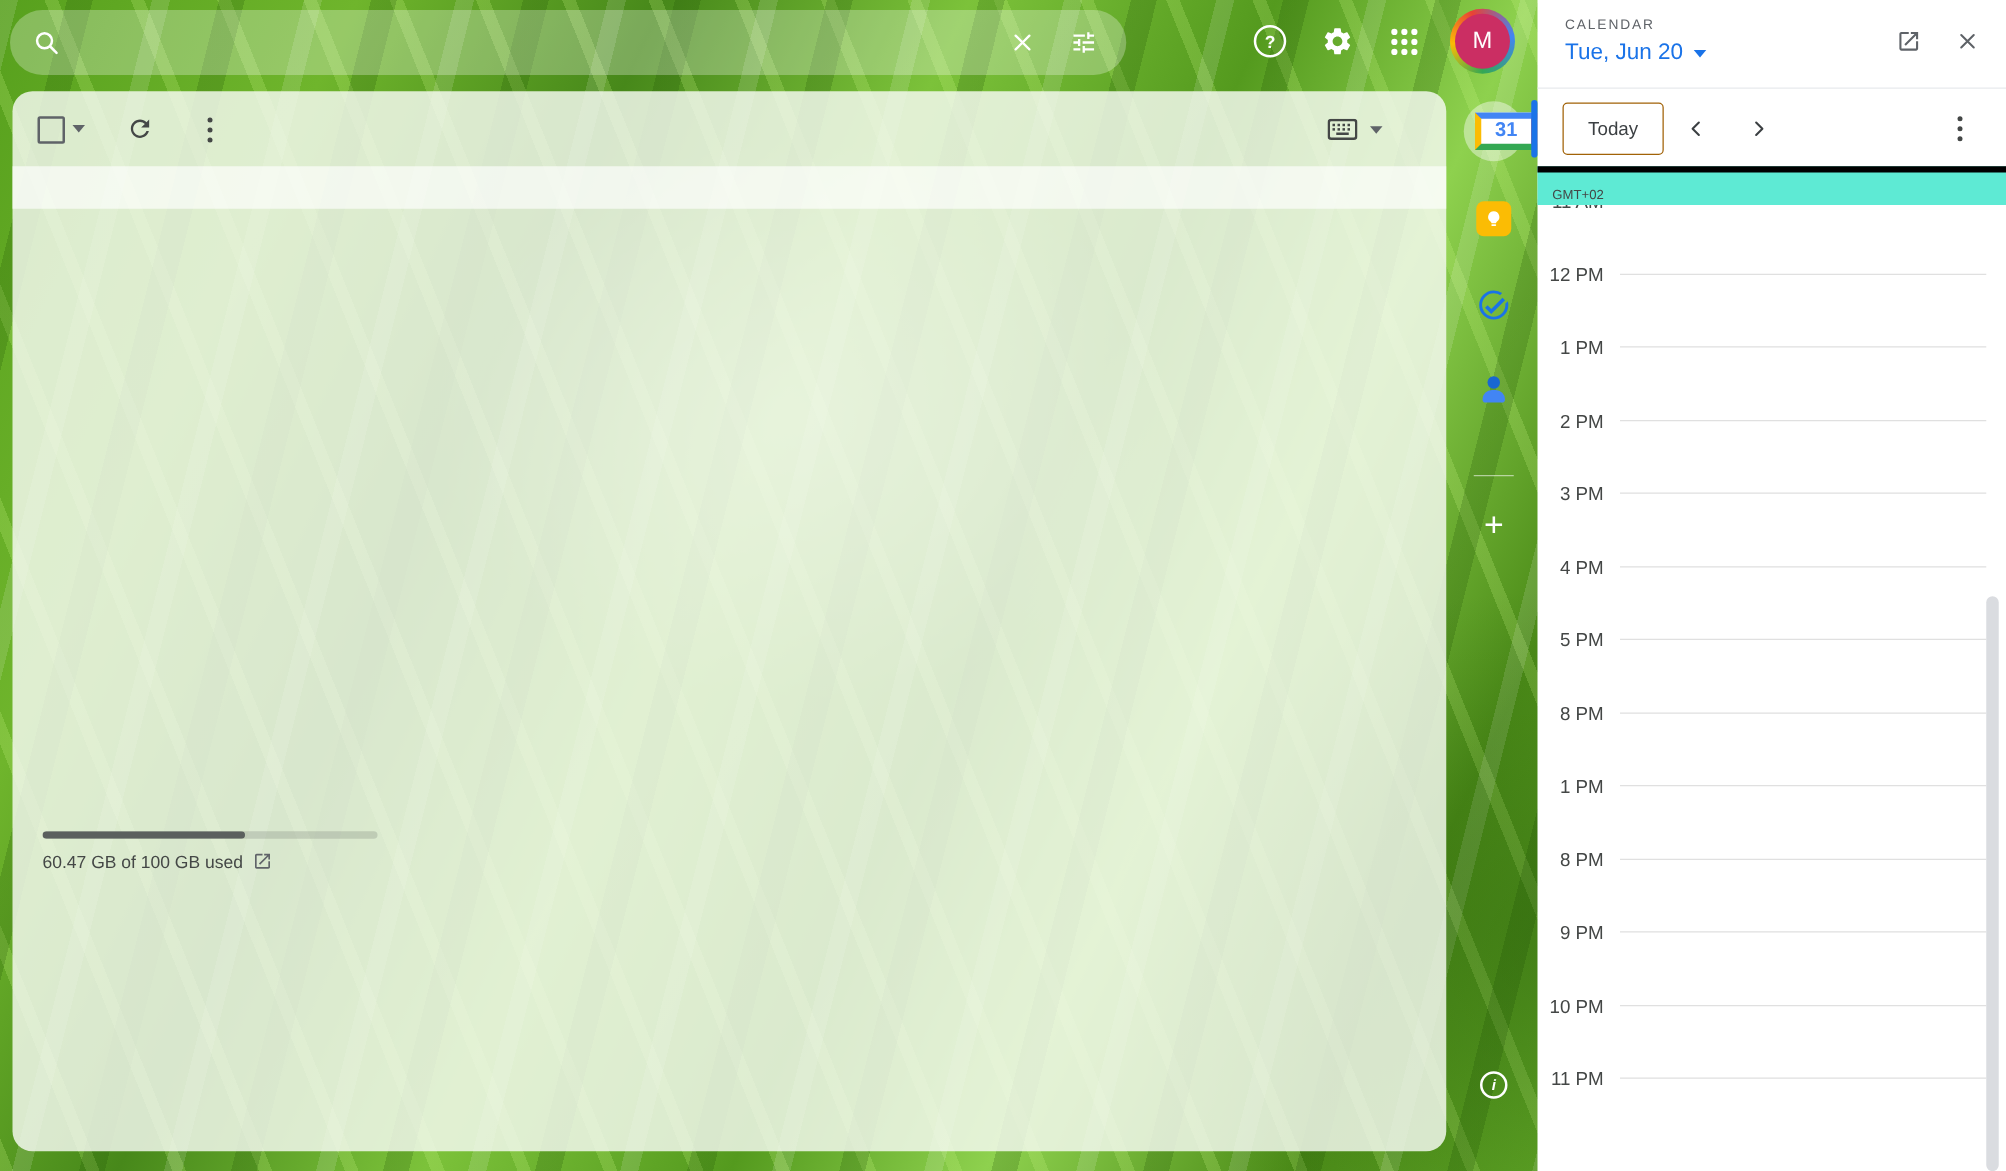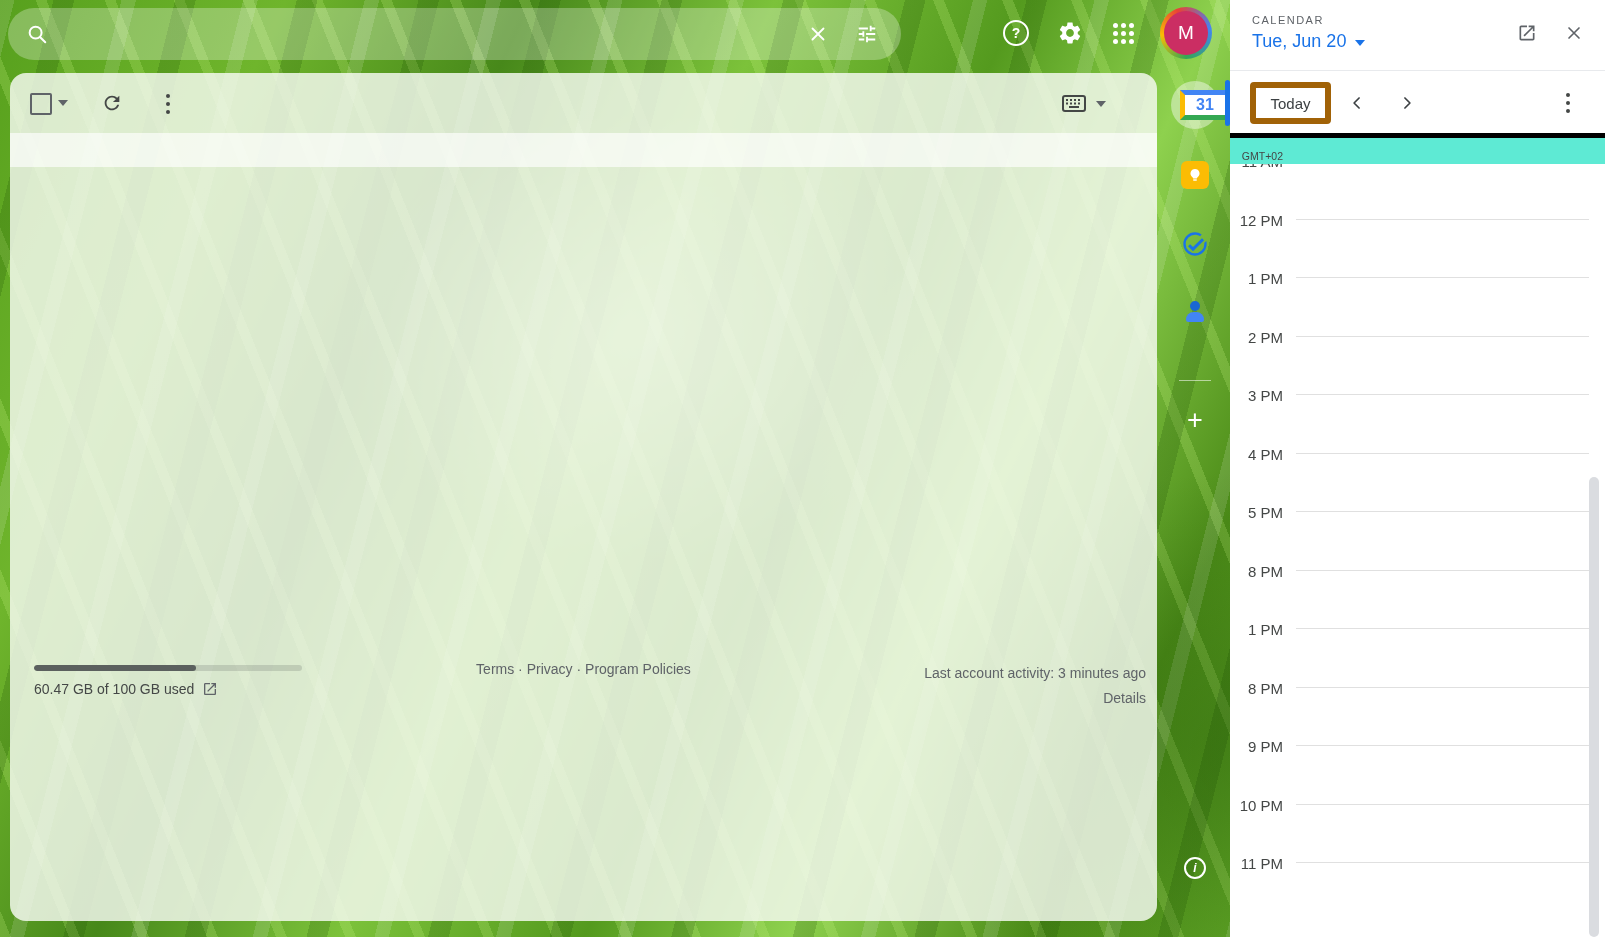--- a/index.html
+++ b/index.html
@@ -81,21 +81,21 @@
   
   .cal-panel{left:1230px;top:0;width:375px;height:937px;background:#fff;text-decoration:underline;}
   .active-bar{left:1225px;top:80px;width:5px;height:46px;border-radius:3px;background:#1a73e8;}
   .cal-app-label{left:22px;top:14px;font-size:11px;letter-spacing:1.5px;font-weight:500;color:#5f6368;}
   .cal-date{left:22px;top:31px;font-size:18px;color:#1a73e8;display:flex;align-items:center;gap:9px;cursor:pointer;}
   .blue-caret{width:0;height:0;border-left:5px solid transparent;border-right:5px solid transparent;border-top:6px solid #1a73e8;margin-top:2px;}
   .hdr-btn{width:24px;height:24px;display:flex;align-items:center;justify-content:center;cursor:pointer;}
   .openin-hdr{left:285px;top:21px;}
   .close-hdr{left:332px;top:21px;}
   .hdr-divider{left:0;top:70px;width:100%;height:1px;background:#e8eaed;}
-  .today-btn{left:20px;top:82px;width:81px;height:42px;box-sizing:border-box;background:#fff;border:6px solid #a16207;
+  .today-btn{left:20px;top:82px;width:81px;height:42px;box-sizing:border-box;background:#fff;border:1px solid #a16207;
     border-radius:4px;color:#3c4043;font-size:15px;display:flex;align-items:center;justify-content:center;cursor:pointer;}
   .nav-prev{left:115px;top:91px;}
   .nav-next{left:165px;top:91px;}
   .cal-kebab{left:326px;top:91px;width:24px;height:24px;justify-content:center;}
 
   .cal-grid{left:0;top:0;width:375px;height:937px;overflow:hidden;}
   .hour-row{position:absolute;left:0;width:100%;height:0;}
   .hour-label{position:absolute;right:322px;top:-7px;font-size:15px;color:#444746;white-space:nowrap;}
   .hour-line{position:absolute;left:66px;right:16px;top:0;border-top:1px solid #e0e0e0;}
   .grid-header{left:0;top:133px;width:100%;height:26px;background:#5eead4;border-top:5px solid #000000;z-index:3;}
@@ -181,25 +181,20 @@
 
   <div class="abs progress-track">
     <div class="progress-fill" style="width: 60.47%;"></div>
   </div>
   <div class="abs storage-line">
     <span>60.47 GB of 100 GB used</span>
     <svg width="16" height="16" viewBox="0 0 24 24" fill="#5f6368">
       <path d="M19 19H5V5h7V3H5c-1.11 0-2 .9-2 2v14c0 1.1.89 2 2 2h14c1.1 0 2-.9 2-2v-7h-2v7zM14 3v2h3.59l-9.83 9.83 1.41 1.41L19 6.41V10h2V3h-7z"></path>
     </svg>
   </div>
-  <div class="abs footer-links"><span class="flink">Terms</span> · <span class="flink">Privacy</span> · <span class="flink">Program Policies</span></div>
-  <div class="abs activity-block">
-    <div>Last account activity: 3 minutes ago</div>
-    <div class="details-link">Details</div>
-  </div>
 </div>
 
 <div class="abs cal-highlight"></div>
 <div class="abs cal31 strip-btn">31</div>
 <div class="abs keep strip-btn">
   <svg width="18" height="18" viewBox="0 0 24 24" fill="#fff">
     <path d="M12 4a6 6 0 0 0-3.5 10.87c.6.44.97 1.1 1.07 1.83h4.86c.1-.73.47-1.39 1.07-1.83A6 6 0 0 0 12 4z"></path>
     <rect x="9.4" y="17.8" width="5.2" height="1.8" rx="0.9"></rect>
   </svg>
 </div>

